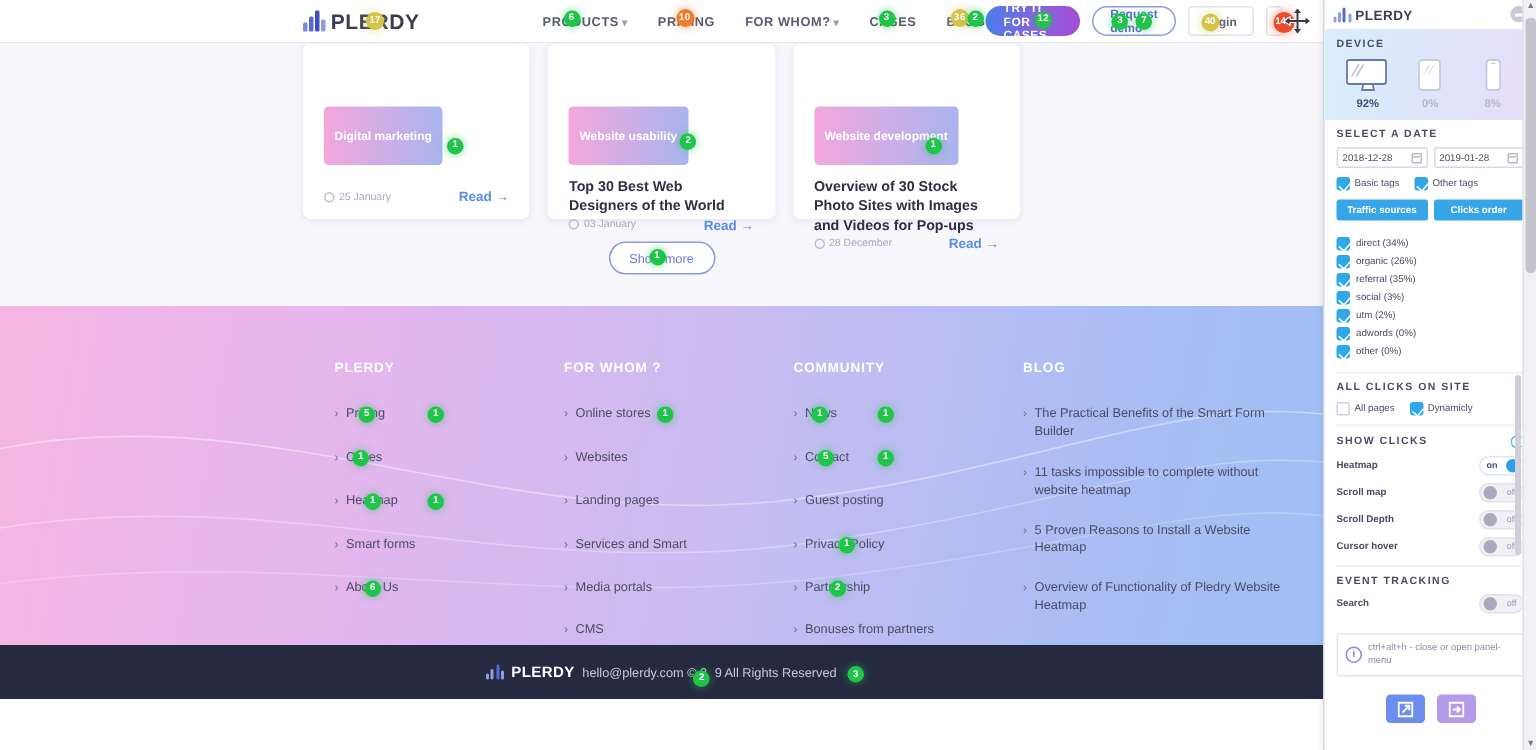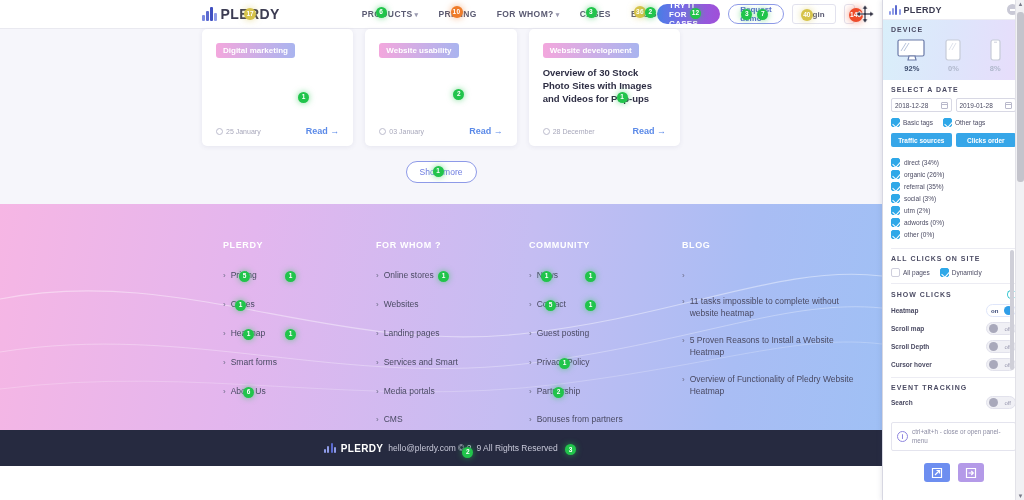--- a/index.html
+++ b/index.html
@@ -45,22 +45,22 @@
   .badge.g { background:#21c44b; width:11px; height:11px; box-shadow:0 0 6px rgba(33,196,75,.6); }
   .badge.o { background:#ef7c2a; width:12px; height:12px; box-shadow:0 0 7px rgba(239,124,42,.6); }
   .badge.y { background:#d6c34a; width:12px; height:12px; box-shadow:0 0 7px rgba(214,195,74,.55); }
   .badge.r { background:#ee4b2a; width:14px; height:14px; box-shadow:0 0 8px rgba(238,75,42,.6); }
 
   
   .cards-wrap { background:#f6f6fb; padding:0; height:175px; position:relative; }
   .cards { display:flex; gap:12px; padding:0 202px; }
   .card { width:192px; background:#fff; border-radius:5px; box-shadow:0 1px 5px rgba(70,70,120,.09); padding:14px 14px 10px; height:117px;
           display:flex; flex-direction:column; position:relative; }
-  .tag { display:inline-block; align-self:flex-start; font-size:8px; font-weight:bold; color:#fff; padding:3px 7px; border-radius:3px;
-         background:linear-gradient(90deg,#f3a7dd,#a9b4ef); margin-bottom:9px; }
+  .tag { display:inline-block; align-self:flex-start; font-size:8px; font-weight:bold; color:#fff; padding:15px 7px; border-radius:3px;
+         background:linear-gradient(90deg,#f3a7dd,#a9b4ef); margin-bottom:9px;margin-top:28px; }
   .card-title { font-size:9.5px; font-weight:bold; color:#2e2e44; line-height:1.35; }
   .card-foot { margin-top:auto; display:flex; align-items:center; justify-content:space-between; }
   .card-date { font-size:7px; color:#a8a8bb; display:flex; align-items:center; gap:3px; }
   .clock { width:7px; height:7px; border:1px solid #bcbccd; border-radius:50%; display:inline-block; }
   .read { font-size:9px; font-weight:bold; color:#5b8ae8; }
 
   .showmore-wrap { display:flex; justify-content:center; margin-top:15px; }
   .showmore { position:relative; border:1px solid #8e9ae8; color:#6b7ae0; background:#fff; border-radius:11px; font-size:8.5px;
               padding:5px 13px; font-weight:500; }
 
@@ -222,20 +222,21 @@
           <span class="card-date">
               <i class="clock"></i>
               <span>25 January</span>
             </span>
           <span class="read">Read →</span>
         </div>
       </div>
 
       <div class="card">
         <span class="tag">Website usability</span>
+        <div class="card-title">Top 30 Best Web Designers of the World</div>
         <span class="badge g" style="left:88px;top:60px;">2</span>
         <div class="card-foot">
           <span class="card-date">
               <i class="clock"></i>
               <span>03 January</span>
             </span>
           <span class="read">Read →</span>
         </div>
       </div>
 
@@ -366,20 +367,21 @@
             <span class="chev">›</span>
             <span>Referral program</span>
           <span class="badge g" style="left:36px;top:1px;">3</span>
           </div>
       </div>
 
       <div class="fcol blog">
         <h4>BLOG</h4>
         <div class="flink">
             <span class="chev">›</span>
+            <span>The Practical Benefits of the Smart Form Builder</span>
           </div>
         <div class="flink">
             <span class="chev">›</span>
             <span>11 tasks impossible to complete without website heatmap</span>
           </div>
         <div class="flink">
             <span class="chev">›</span>
             <span>5 Proven Reasons to Install a Website Heatmap</span>
           </div>
         <div class="flink">

